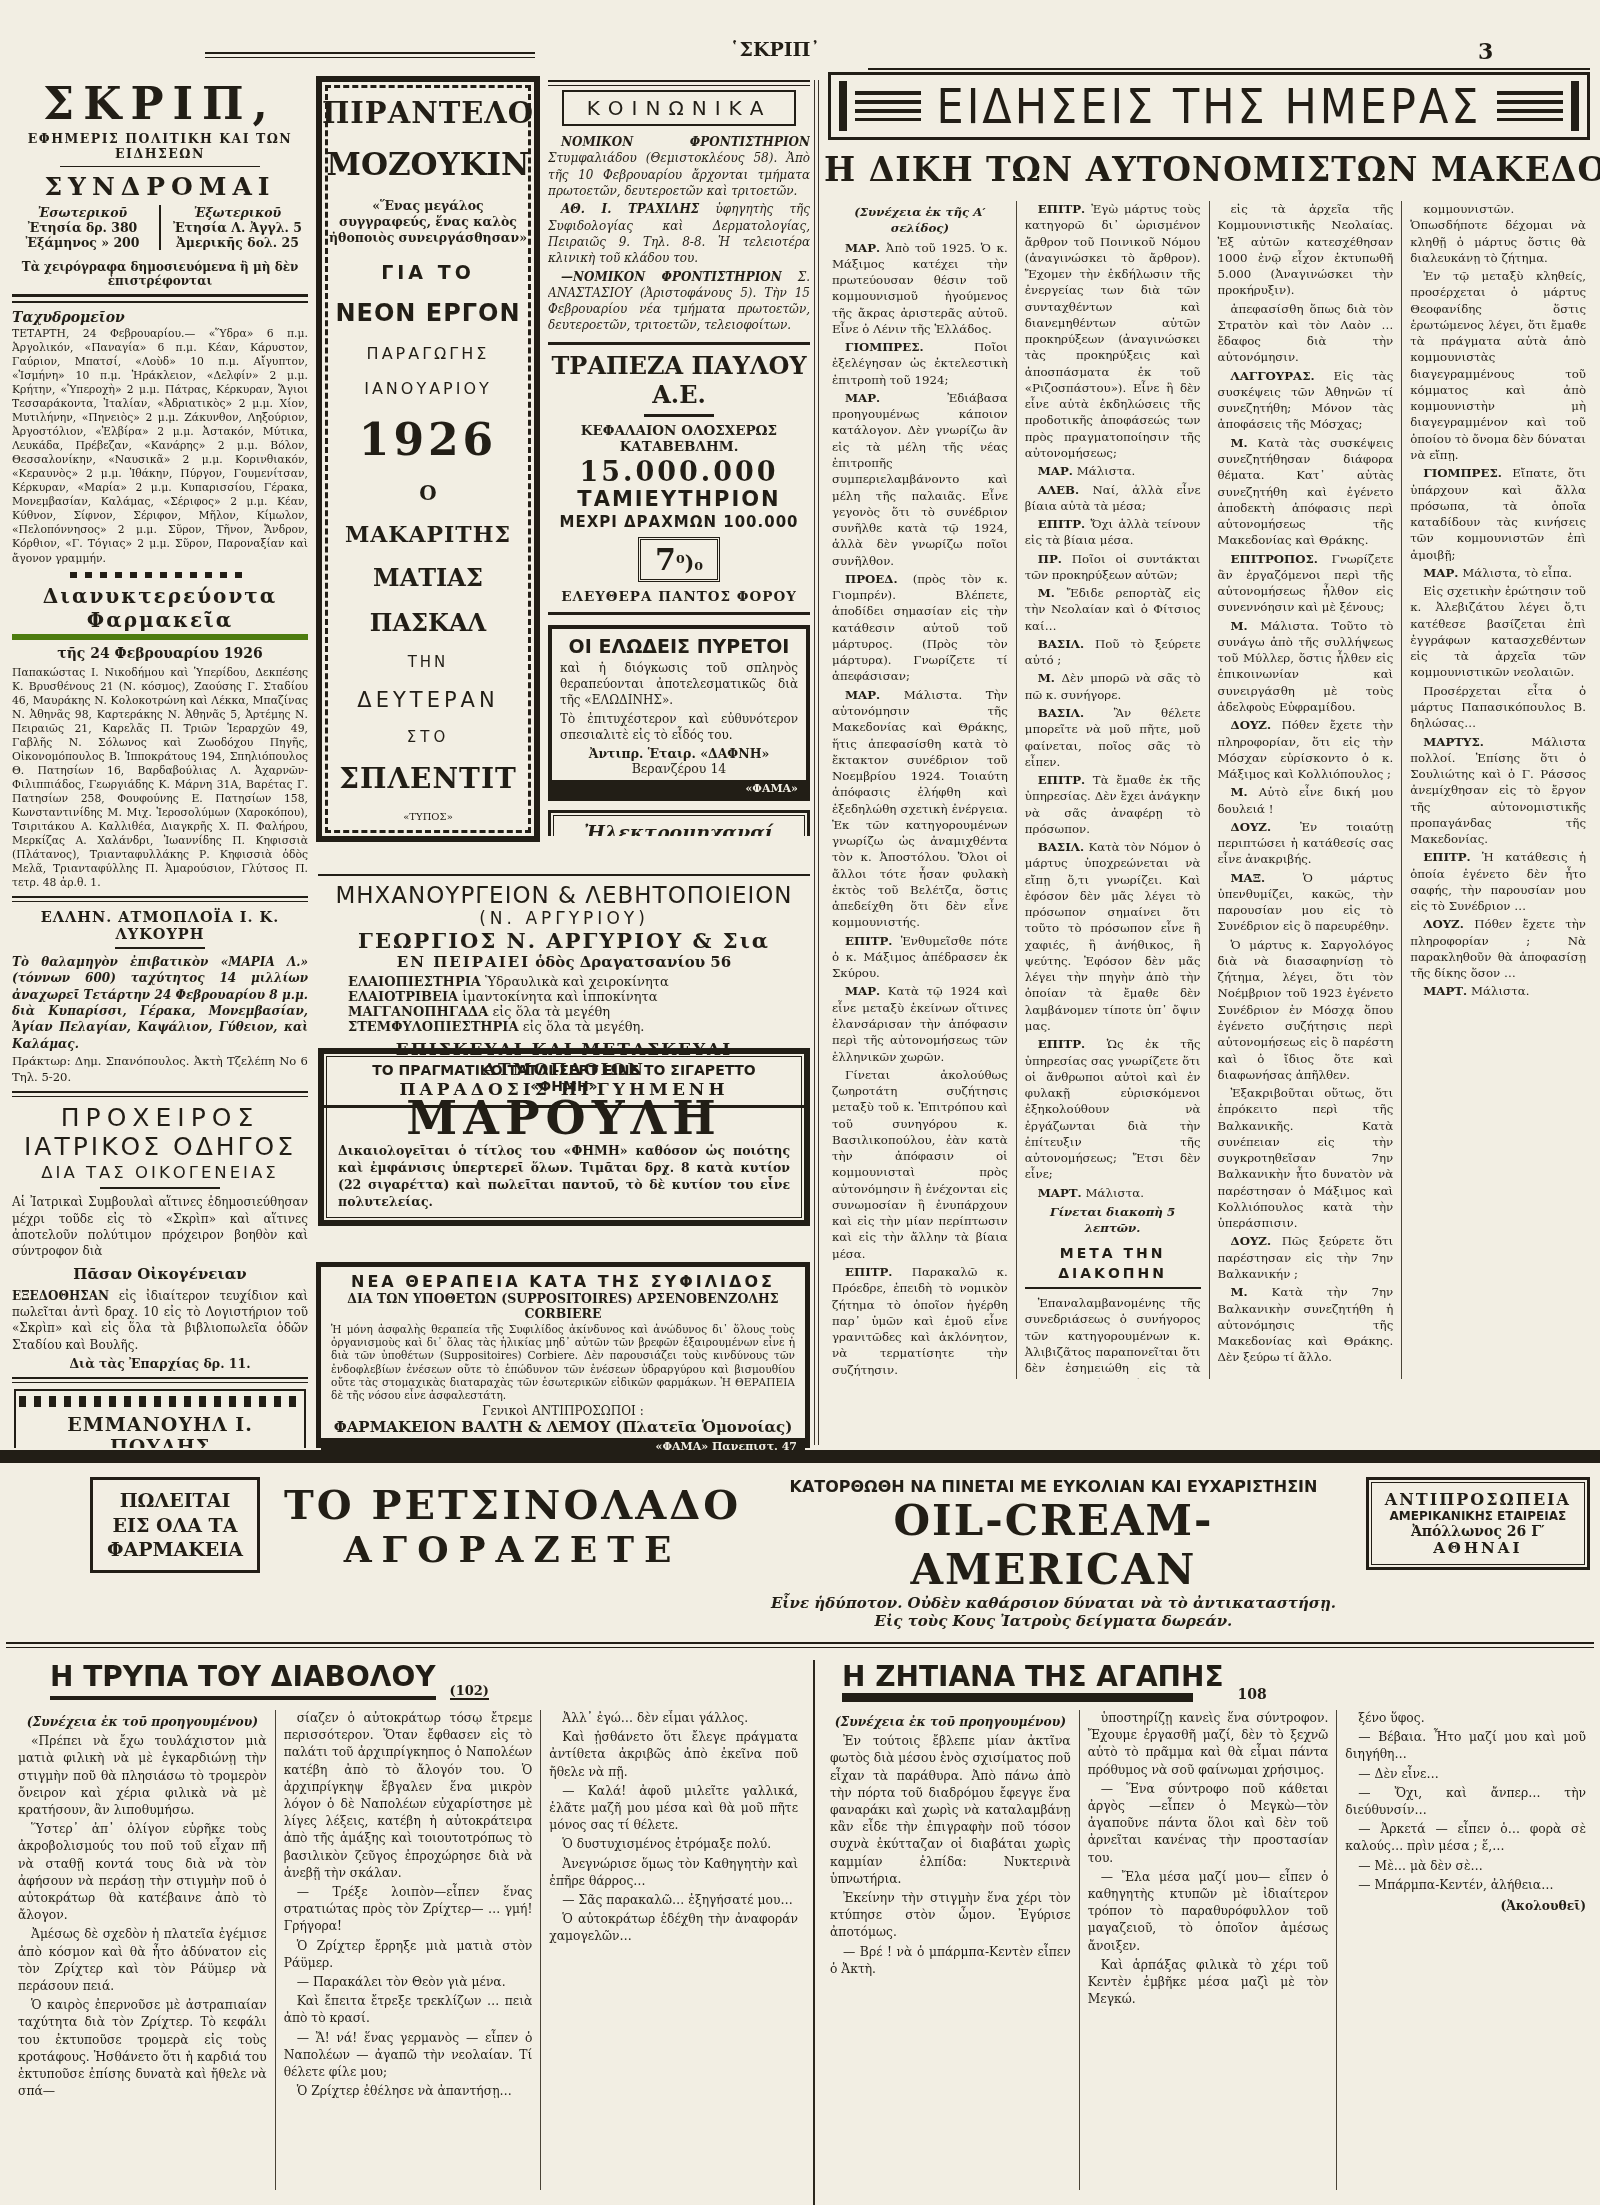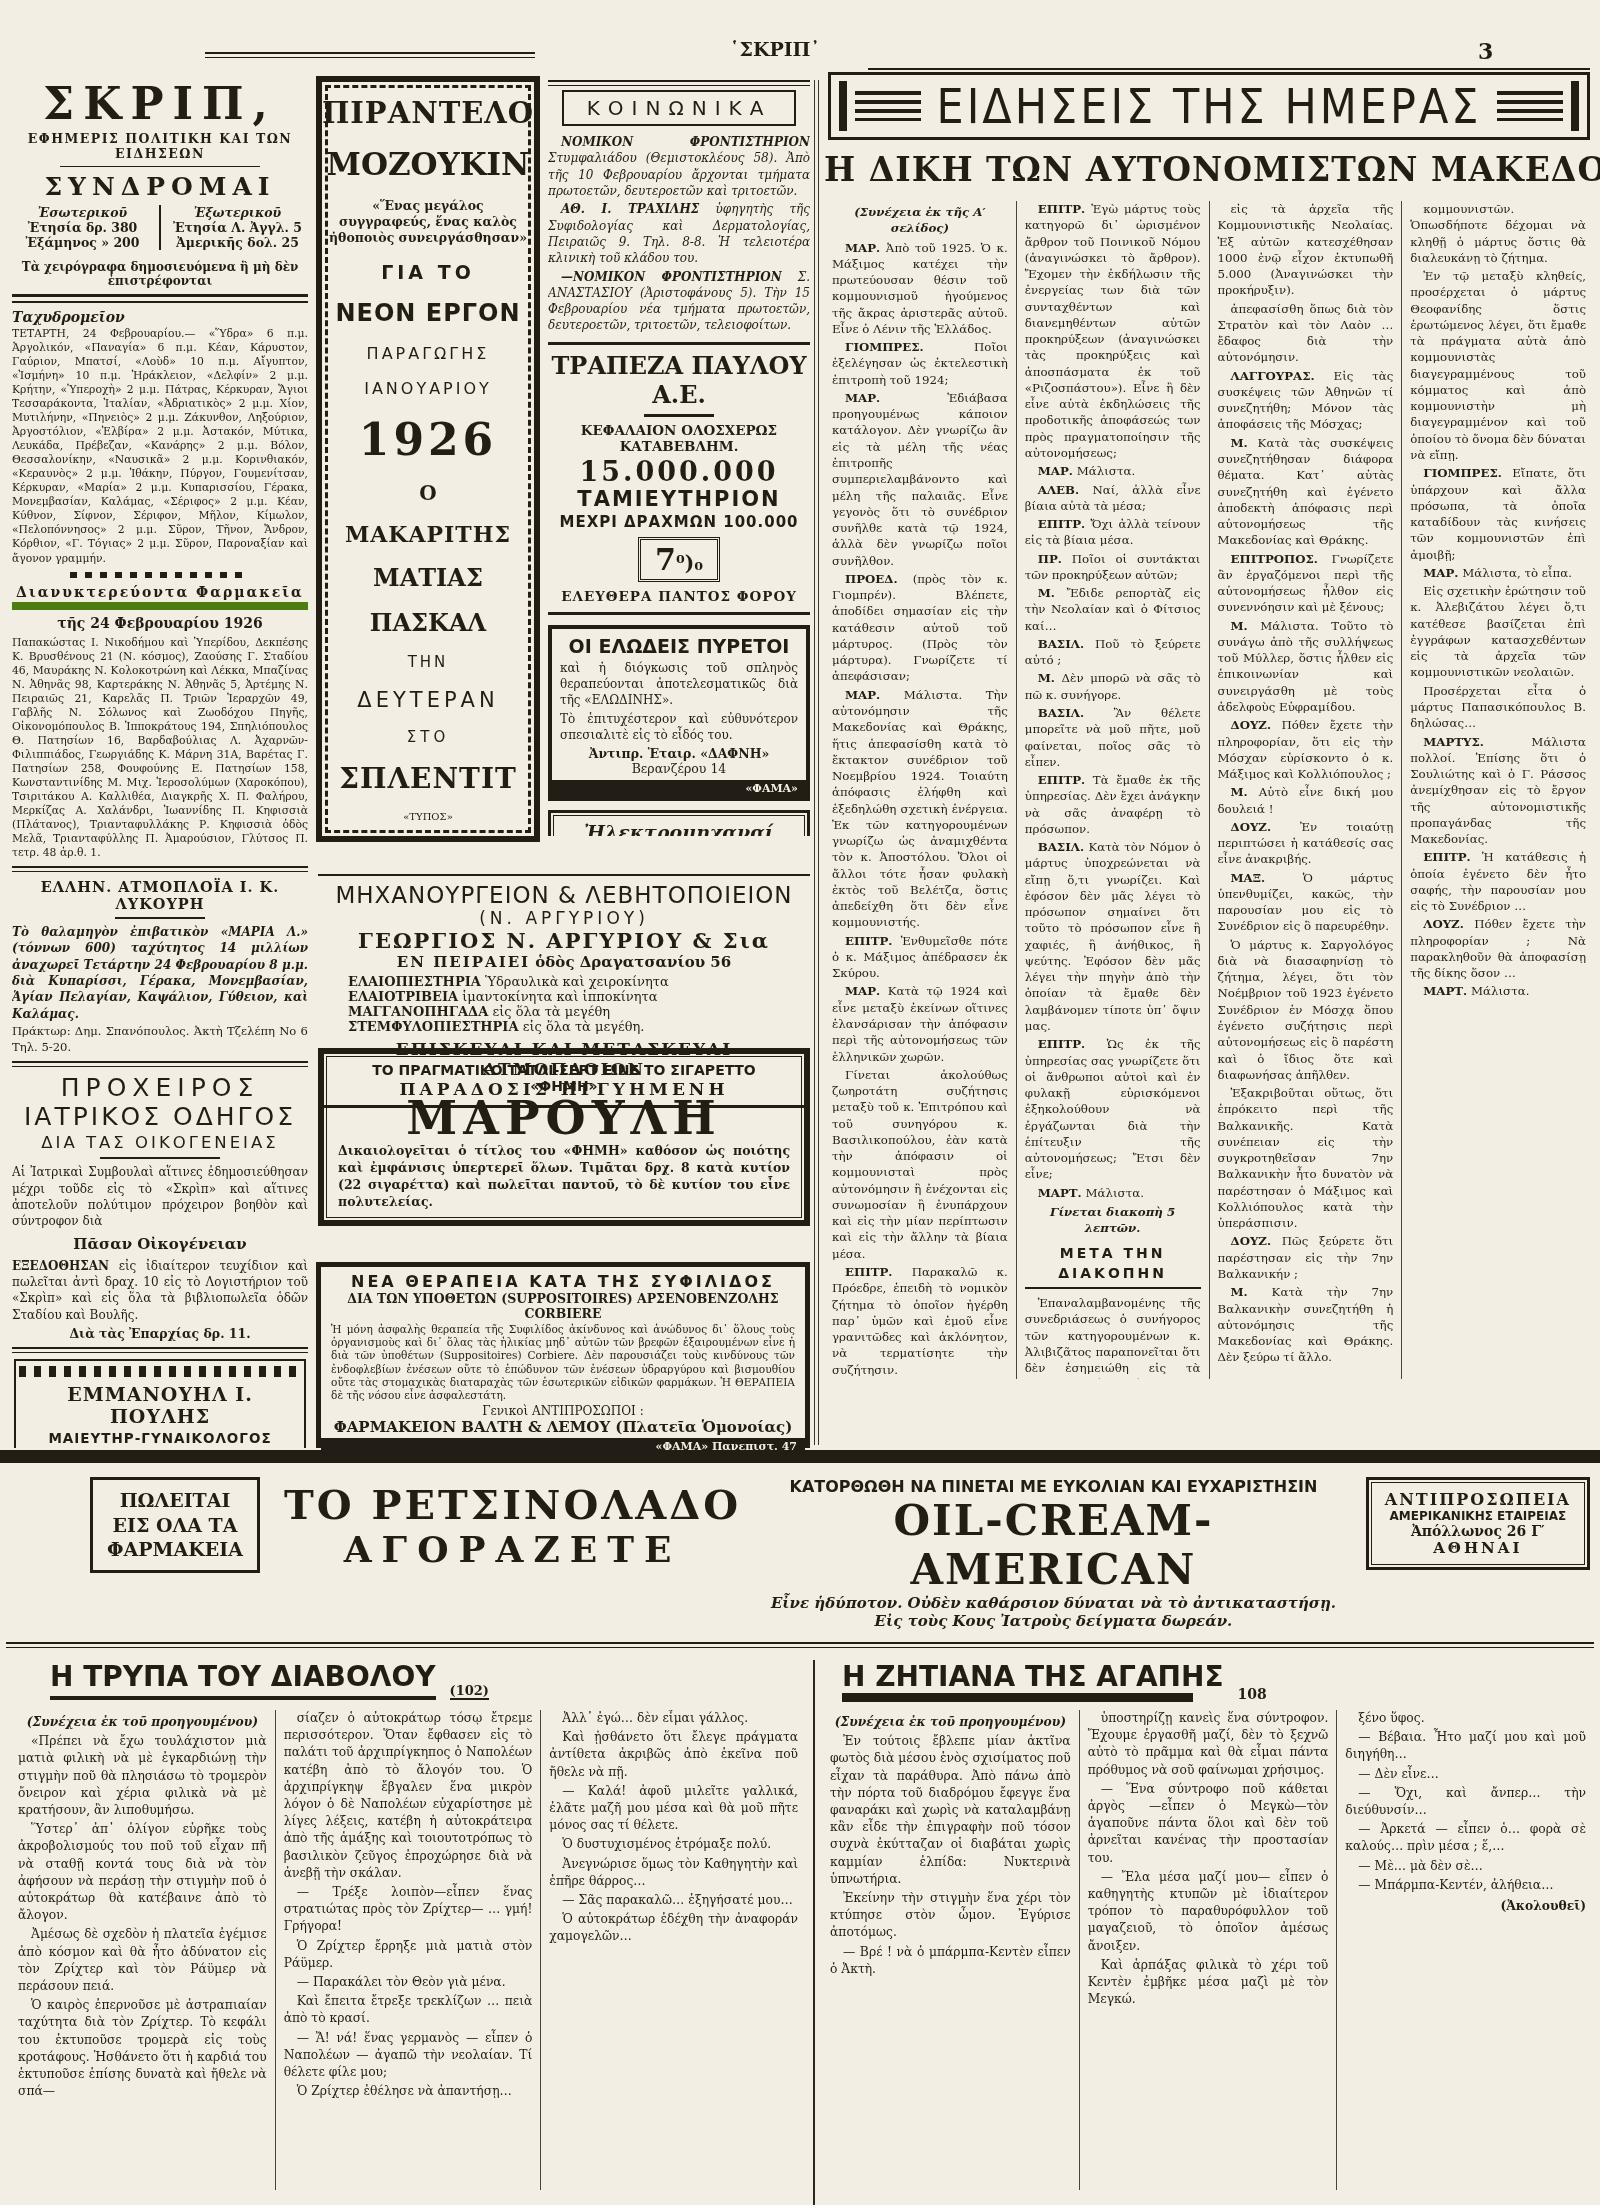--- a/index.html
+++ b/index.html
@@ -61,21 +61,21 @@
       <div class="dr3"></div>
     </div>
 
     <div>
       <div style="font-style:italic;font-weight:bold;font-size:14px;">Ταχυδρομεῖον</div>
       <div class="bt" style="font-size:10.8px;line-height:1.3;margin-top:2px;">ΤΕΤΑΡΤΗ, 24 Φεβρουαρίου.— «Ὕδρα» 6 π.μ. Ἀργολικόν, «Παναγία» 6 π.μ. Κέαν, Κάρυστον, Γαύριον, Μπατσί, «Λοὺδ» 10 π.μ. Αἴγυπτον, «Ἰσμήνη» 10 π.μ. Ἡράκλειον, «Δελφίν» 2 μ.μ. Κρήτην, «Ὑπεροχὴ» 2 μ.μ. Πάτρας, Κέρκυραν, Ἅγιοι Τεσσαράκοντα, Ἰταλίαν, «Ἀδριατικὸς» 2 μ.μ. Χίον, Μυτιλήνην, «Πηνειὸς» 2 μ.μ. Ζάκυνθον, Ληξούριον, Ἀργοστόλιον, «Ἐλβίρα» 2 μ.μ. Ἀστακόν, Μύτικα, Λευκάδα, Πρέβεζαν, «Κανάρης» 2 μ.μ. Βόλον, Θεσσαλονίκην, «Ναυσικᾶ» 2 μ.μ. Κορινθιακόν, «Κεραυνὸς» 2 μ.μ. Ἰθάκην, Πύργον, Γουμενίτσαν, Κέρκυραν, «Μαρία» 2 μ.μ. Κυπαρισσίου, Γέρακα, Μονεμβασίαν, Καλάμας, «Σέριφος» 2 μ.μ. Κέαν, Κύθνον, Σίφνον, Σέριφον, Μῆλον, Κίμωλον, «Πελοπόννησος» 2 μ.μ. Σῦρον, Τῆνον, Ἄνδρον, Κόρθιον, «Γ. Τόγιας» 2 μ.μ. Σῦρον, Παροναξίαν καὶ ἄγονον γραμμήν.</div>
       <div class="dash-row" style="width:180px;margin:6px auto;height:6px;"></div>
     </div>
 
     <div>
-      <div class="ctr" style="font-weight:bold;font-size:14px;letter-spacing:2px;border-bottom:8px solid #4d7c0f;padding-bottom:2px;">Διανυκτερεύοντα Φαρμακεῖα</div>
+      <div class="ctr" style="font-weight:bold;font-size:20px;letter-spacing:2px;border-bottom:6px solid #4d7c0f;padding-bottom:2px;">Διανυκτερεύοντα Φαρμακεῖα</div>
       <div class="ctr" style="font-weight:bold;font-size:14px;margin:5px 0;">τῆς 24 Φεβρουαρίου 1926</div>
       <div class="bt" style="font-size:10.8px;line-height:1.3;">Παπακώστας Ι. Νικοδήμου καὶ Ὑπερίδου, Δεκπέσης Κ. Βρυσθένους 21 (Ν. κόσμος), Ζαούσης Γ. Σταδίου 46, Μαυράκης Ν. Κολοκοτρώνη καὶ Λέκκα, Μπαζίνας Ν. Ἀθηνᾶς 98, Καρτεράκης Ν. Ἀθηνᾶς 5, Ἀρτέμης Ν. Πειραιῶς 21, Καρελᾶς Π. Τριῶν Ἱεραρχῶν 49, Γαβλῆς Ν. Σόλωνος καὶ Ζωοδόχου Πηγῆς, Οἰκονομόπουλος Β. Ἱπποκράτους 194, Σπηλιόπουλος Θ. Πατησίων 16, Βαρδαβούλιας Λ. Ἀχαρνῶν-Φιλιππιάδος, Γεωργιάδης Κ. Μάρνη 31Α, Βαρέτας Γ. Πατησίων 258, Φουφούνης Ε. Πατησίων 158, Κωνσταντινίδης Μ. Μιχ. Ἱεροσολύμων (Χαροκόπου), Τσιριτάκου Α. Καλλιθέα, Διαγκρῆς Χ. Π. Φαλήρου, Μερκίζας Α. Χαλάνδρι, Ἰωαννίδης Π. Κηφισσιὰ (Πλάτανος), Τριανταφυλλάκης Ρ. Κηφισσιὰ ὁδὸς Μελᾶ, Τριανταφύλλης Π. Ἀμαρούσιον, Γλύτσος Π. τετρ. 48 ἀρ.θ. 1.</div>
       <div class="dr"></div>
     </div>
 
     <div>
       <div class="ctr" style="font-weight:bold;font-size:14.5px;letter-spacing:1px;">ΕΛΛΗΝ. ΑΤΜΟΠΛΟΪΑ Ι. Κ. ΛΥΚΟΥΡΗ</div>
       <div class="thin" style="width:90px;border-top-width:2px;"></div>
       <div class="bt" style="font-size:12px;font-style:italic;font-weight:bold;">Τὸ θαλαμηγὸν ἐπιβατικὸν «ΜΑΡΙΑ Λ.» (τόννων 600) ταχύτητος 14 μιλλίων ἀναχωρεῖ Τετάρτην 24 Φεβρουαρίου 8 μ.μ. διὰ Κυπαρίσσι, Γέρακα, Μονεμβασίαν, Ἁγίαν Πελαγίαν, Καψάλιον, Γύθειον, καὶ Καλάμας.</div>
       <div class="bt" style="font-size:11.6px;margin-top:2px;">Πράκτωρ: Δημ. Σπανόπουλος. Ἀκτὴ Τζελέπη Νο 6 Τηλ. 5-20.</div>

